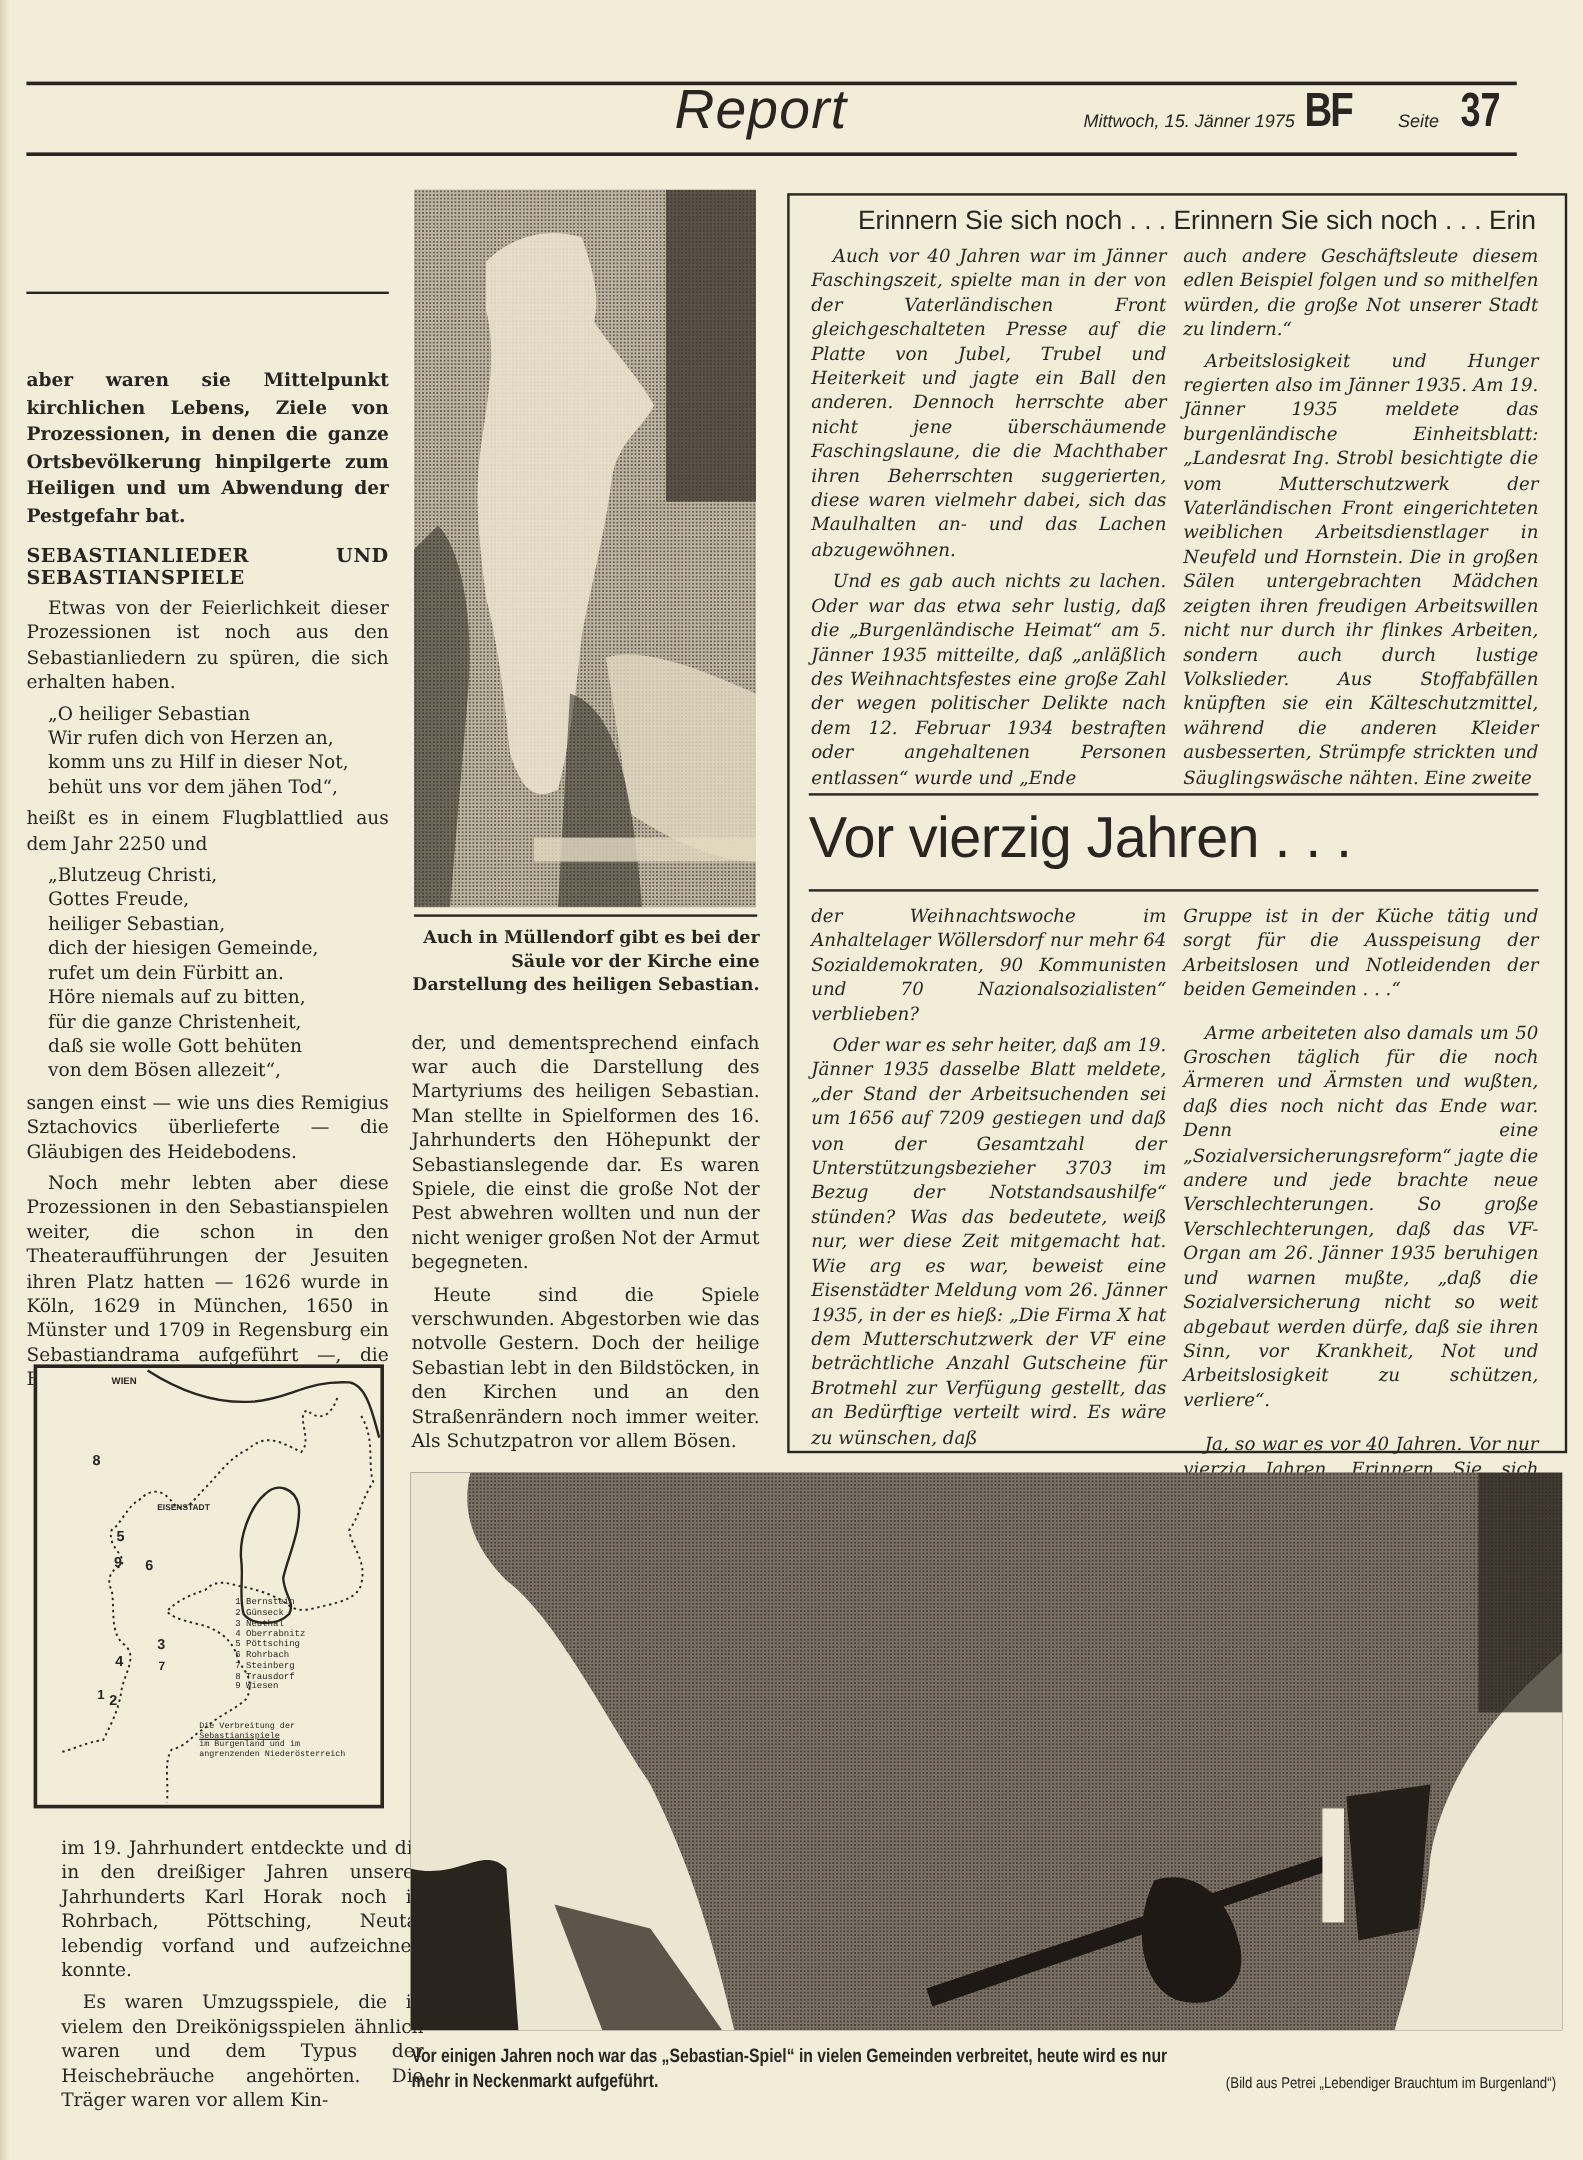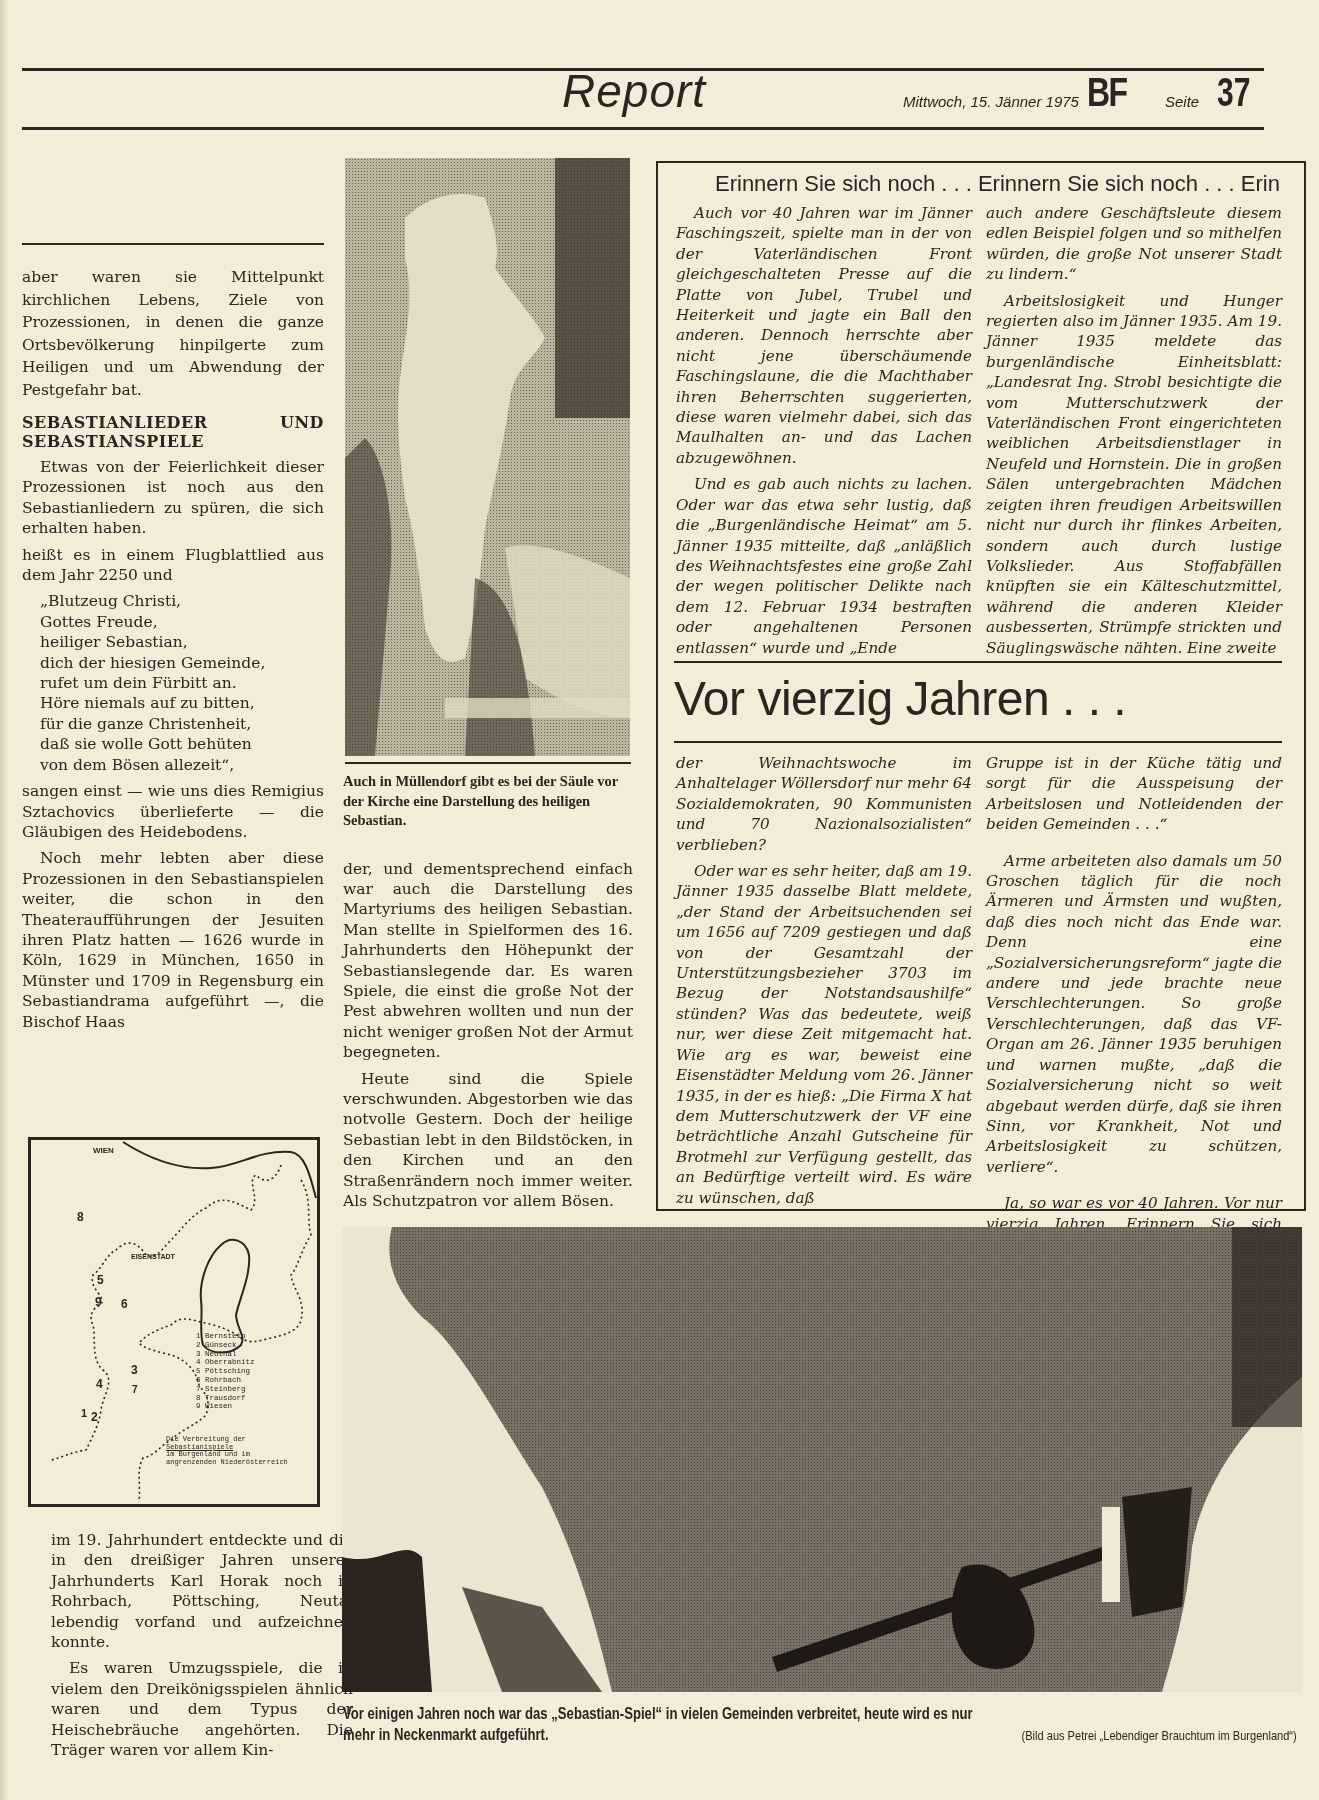--- a/index.html
+++ b/index.html
@@ -11,25 +11,25 @@
   
   .hdr-title{font-family:"Liberation Sans",sans-serif;font-style:italic;font-size:46px;letter-spacing:1px;}
   .hdr-date{font-family:"Liberation Sans",sans-serif;font-style:italic;font-size:15px;}
   .hdr-bf{font-family:"Liberation Sans",sans-serif;font-weight:bold;font-size:40px;transform:scaleX(.8);transform-origin:left;letter-spacing:-2px;}
   .hdr-seite{font-family:"Liberation Sans",sans-serif;font-style:italic;font-size:15px;}
   .hdr-num{font-family:"Liberation Sans",sans-serif;font-weight:bold;font-size:40px;transform:scaleX(.75);transform-origin:left;}
   
   .col{position:absolute;font-size:15.5px;line-height:20.4px;text-align:justify;}
   .col p{margin:0 0 6px 0;text-indent:18px;hyphens:manual;}
   .col p.noind{text-indent:0;}
-  .lead{font-weight:normal;font-size:15.5px;line-height:22.5px;}
+  .lead{font-weight:bold;font-size:15.5px;line-height:22.5px;margin-top:40px;}
   .subhead{font-weight:bold;font-size:16px;line-height:19px;letter-spacing:.5px;margin:12px 0 6px 0;}
   .verse{margin:6px 0 6px 18px;line-height:20.4px;}
   .verse span{display:block;text-align:left;}
-  .caption{font-weight:bold;font-size:14.5px;line-height:19.5px;text-align:left;font-family:Liberation Serif, serif;}
+  .caption{font-weight:bold;font-size:14.5px;line-height:19.5px;text-align:right;}
   .ital{font-style:italic;}
   
   .box{position:absolute;border:2px solid #2a2520;}
   .box-head{font-family:"Liberation Sans",sans-serif;font-size:22px;white-space:nowrap;overflow:hidden;margin-left:39px;}
   .big-head{font-family:"Liberation Sans",sans-serif;font-size:48px;letter-spacing:-.5px;}
   
   .photo{position:absolute;overflow:hidden;}
   .halftone{background-image:radial-gradient(rgba(30,25,20,.55) 30%,transparent 31%);background-size:3px 3px;}
   .photo-caption{font-family:"Liberation Sans",sans-serif;font-weight:bold;font-size:16px;line-height:21px;transform:scaleX(.82);transform-origin:left;white-space:nowrap;}
   .credit{font-family:"Liberation Sans",sans-serif;font-size:13px;transform:scaleX(.85);transform-origin:right;white-space:nowrap;}
@@ -51,20 +51,26 @@
   <div class="abs hdr-seite" style="left:1165px;top:93px;">Seite</div>
   <div class="abs hdr-num" style="left:1217px;top:70px;">37</div>
   <div class="rule" style="left:22px;top:127px;width:1242px;"></div>
 </div>
 
 <div class="thin" style="left:22px;top:243px;width:302px;"></div>
 <div class="col" style="left:22px;top:266px;width:302px;">
   <div class="lead">aber waren sie Mittelpunkt kirchlichen Lebens, Ziele von Prozessionen, in denen die ganze Ortsbevölkerung hinpilgerte zum Heiligen und um Abwendung der Pestgefahr bat.</div>
   <div class="subhead">SEBASTIANLIEDER UND SEBASTIANSPIELE</div>
   <p>Etwas von der Feierlichkeit dieser Prozessionen ist noch aus den Sebastianliedern zu spüren, die sich erhalten haben.</p>
+  <div class="verse">
+    <span>„O heiliger Sebastian</span>
+    <span>Wir rufen dich von Herzen an,</span>
+    <span>komm uns zu Hilf in dieser Not,</span>
+    <span>behüt uns vor dem jähen Tod“,</span>
+  </div>
   <p class="noind">heißt es in einem Flugblattlied aus dem Jahr 2250 und</p>
   <div class="verse">
     <span>„Blutzeug Christi,</span>
     <span>Gottes Freude,</span>
     <span>heiliger Sebastian,</span>
     <span>dich der hiesigen Gemeinde,</span>
     <span>rufet um dein Fürbitt an.</span>
     <span>Höre niemals auf zu bitten,</span>
     <span>für die ganze Christenheit,</span>
     <span>daß sie wolle Gott behüten</span>

